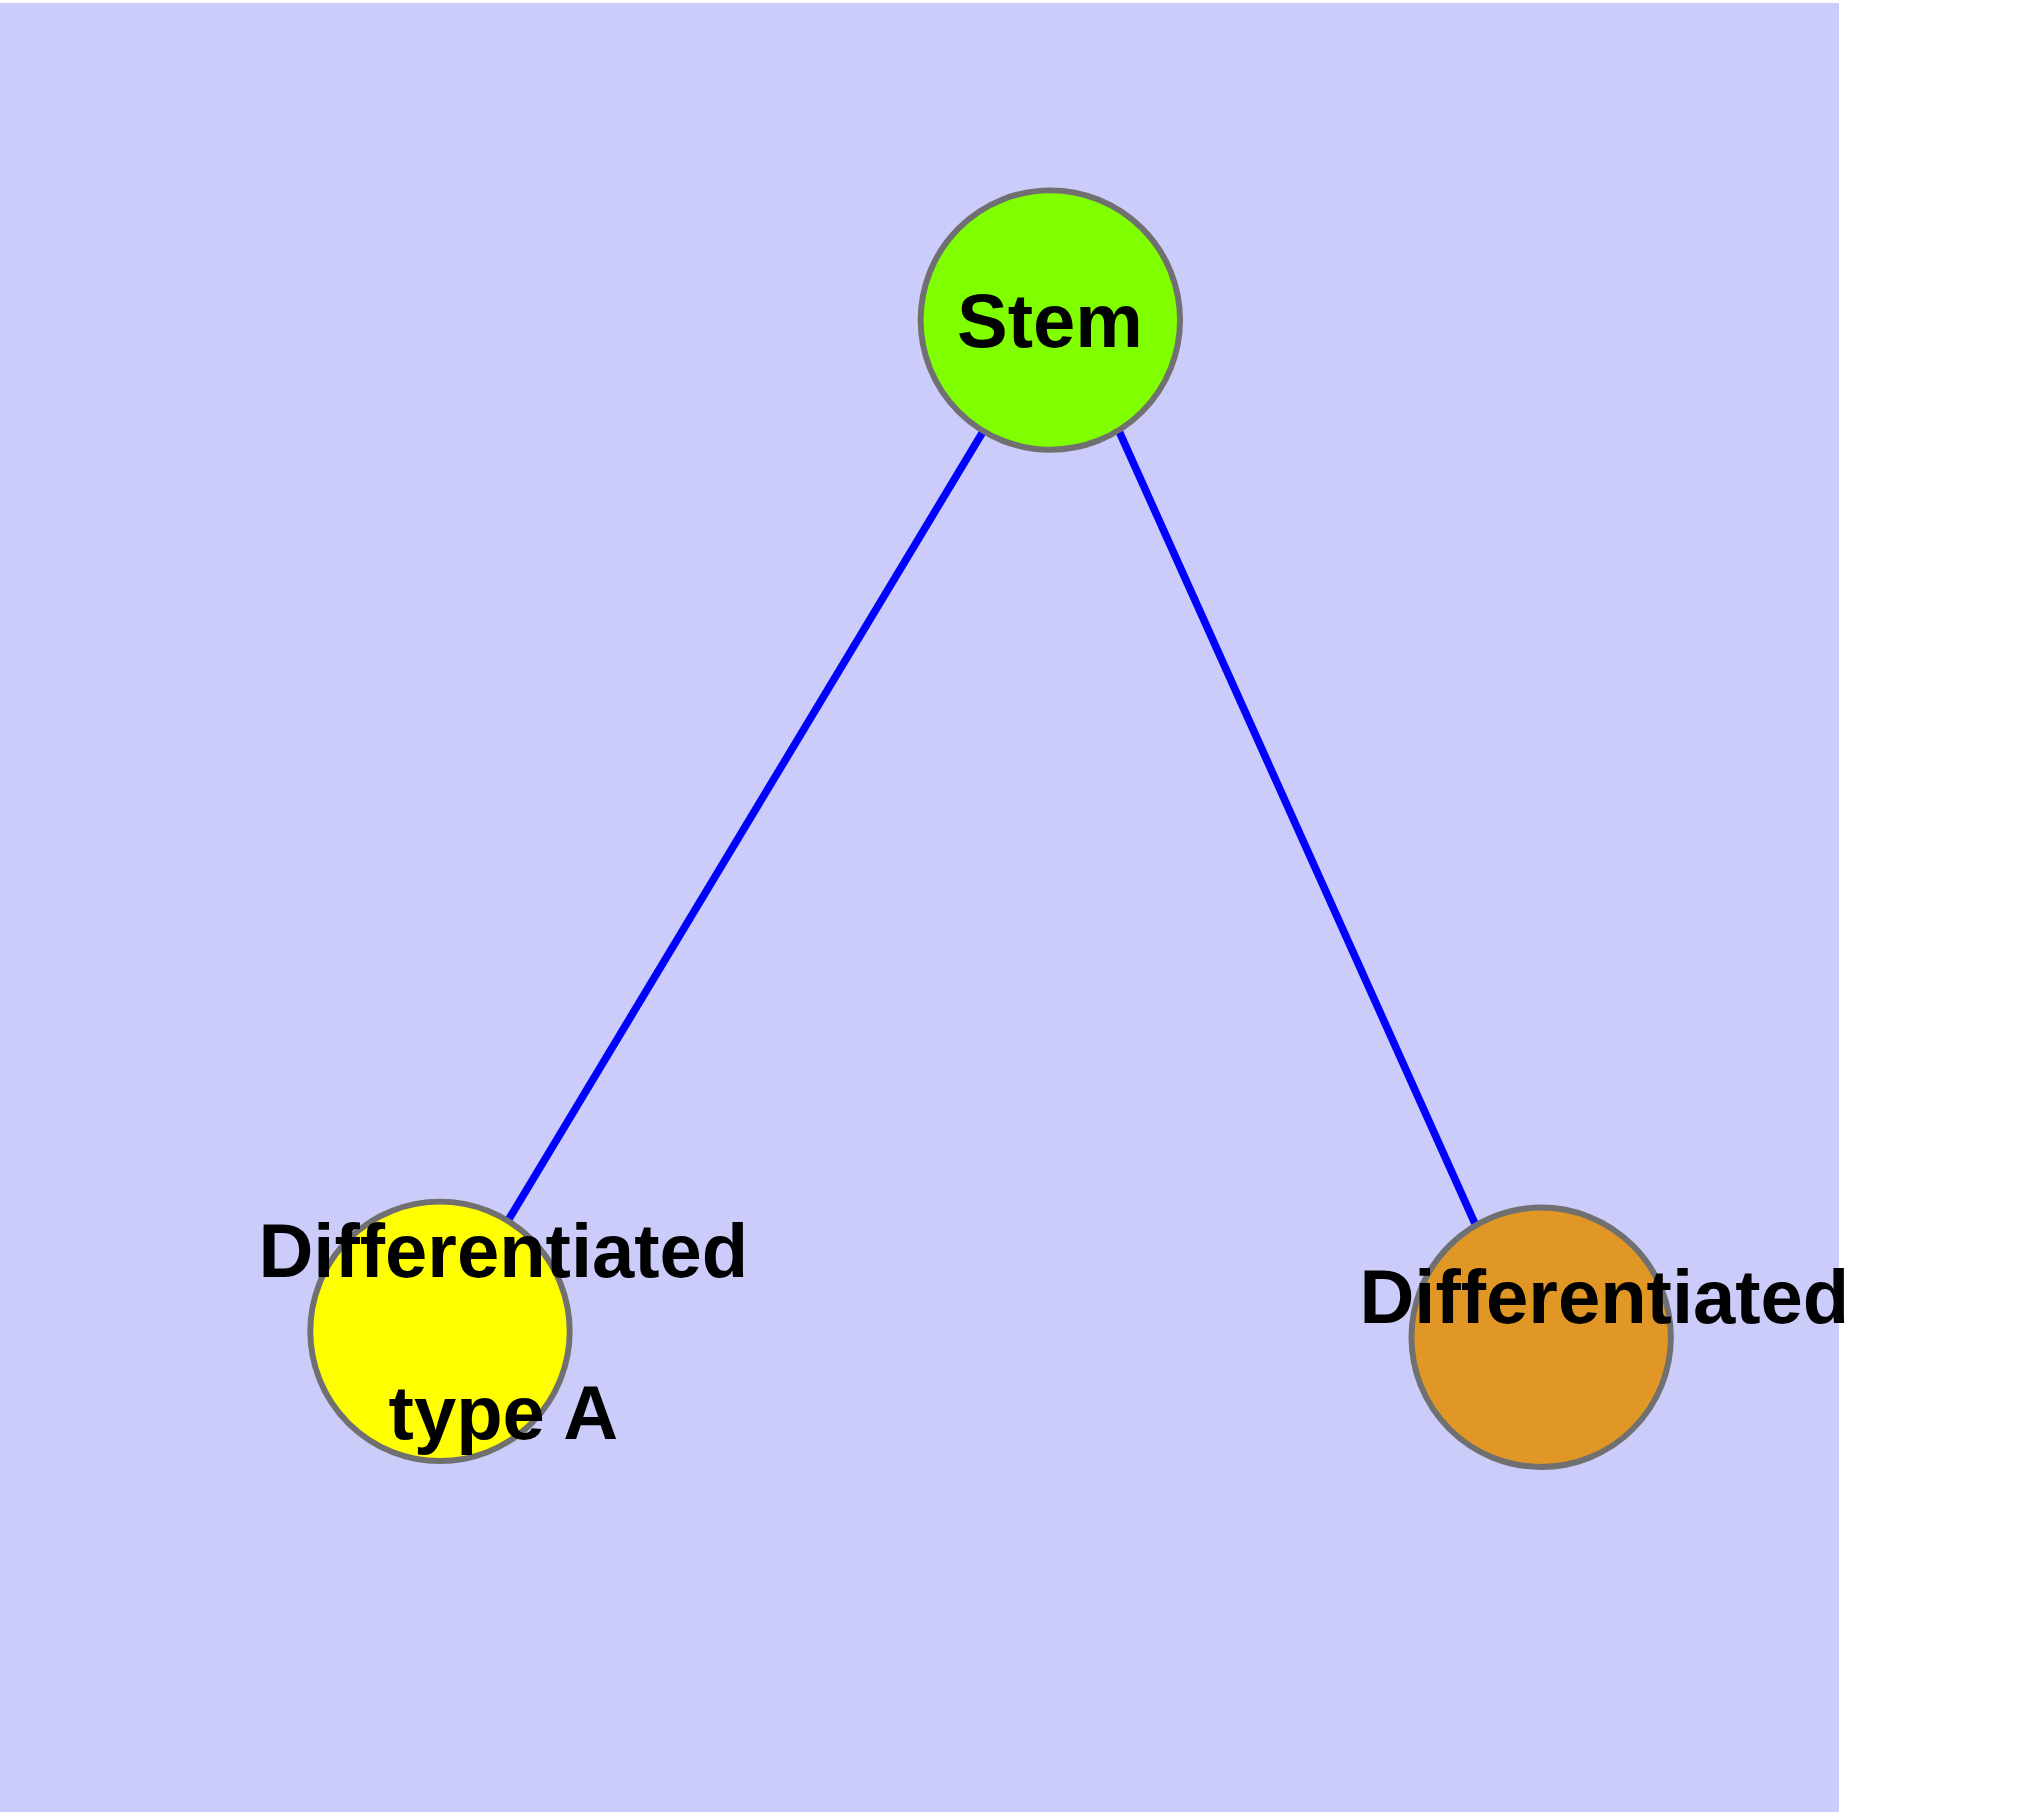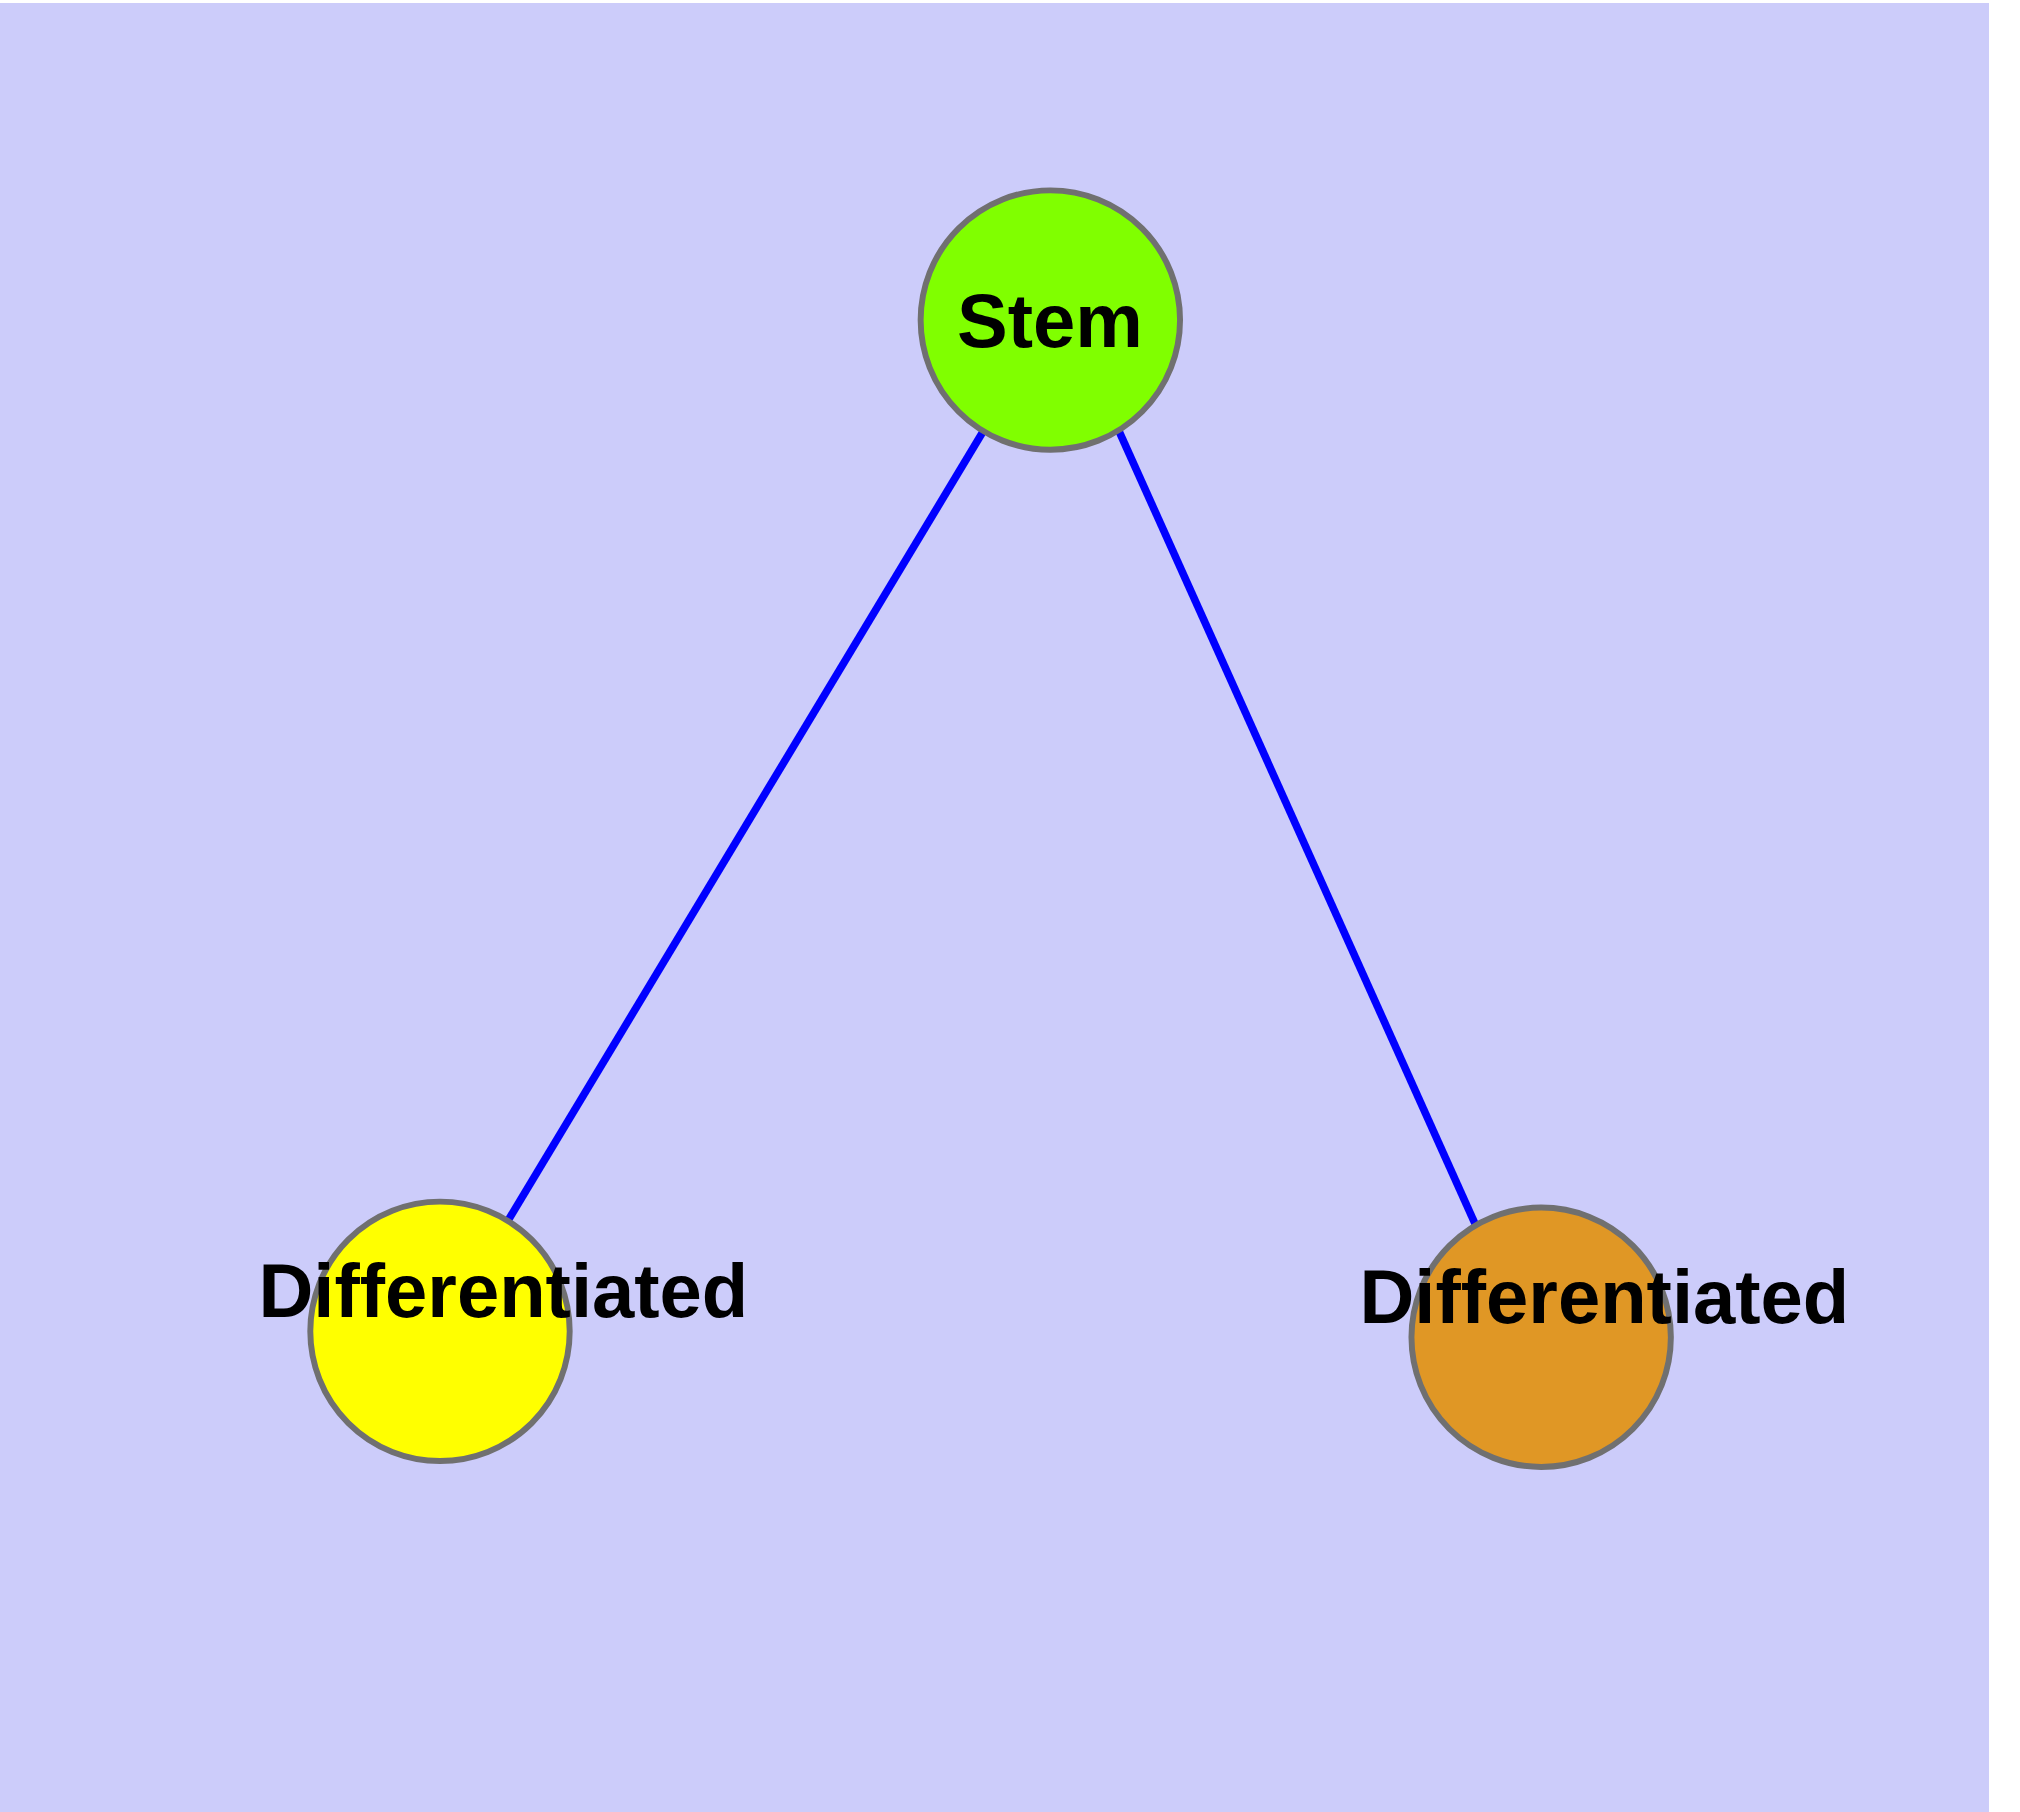--- a/index.html
+++ b/index.html
@@ -12,21 +12,21 @@
     width: 2021px;
     height: 1812px;
     background: #ffffff;
     overflow: hidden;
     font-family: "Liberation Sans", sans-serif;
   }
   #plot-area {
     position: absolute;
     left: 0;
     top: 3.4px;
-    width: 1989px;
+    width: 1839px;
     height: 1809px;
     background: #ccccfa;
   }
   #graph-svg {
     position: absolute;
     left: 0;
     top: 0;
     width: 2021px;
     height: 1809px;
     display: block;
@@ -70,20 +70,21 @@
         <circle class="node-circle" cx="1239" cy="374" r="153" fill="#80ff00"></circle>
         <circle class="node-circle" cx="519" cy="1567" r="153" fill="#ffff00"></circle>
         <circle class="node-circle" cx="1818" cy="1574" r="153" fill="#e09725"></circle>
       </g>
     </svg>
 
     <div class="node-label" style="left:1050px; top:317px;">Stem</div>
 
     <div class="node-label" style="left:440px; top:1328px;">
       <span>Differentiated</span><br>
+      <span>type A</span>
     </div>
 
     <div class="node-label" style="left:1541px; top:1334px;">
       <span>Differentiated</span><br>
     </div>
 
   </div>
 </div>
 
 

